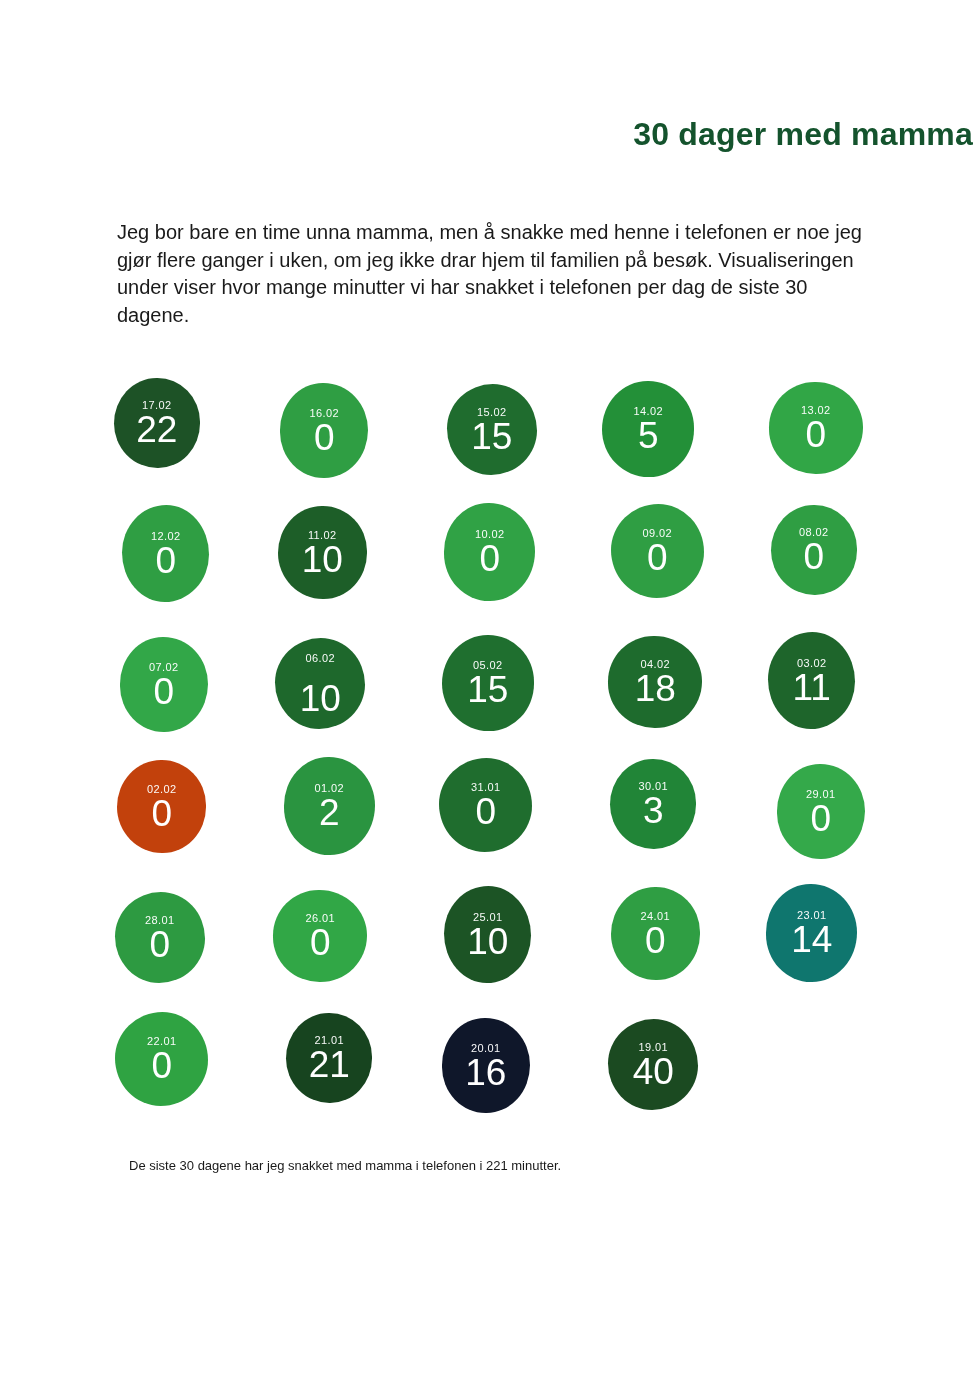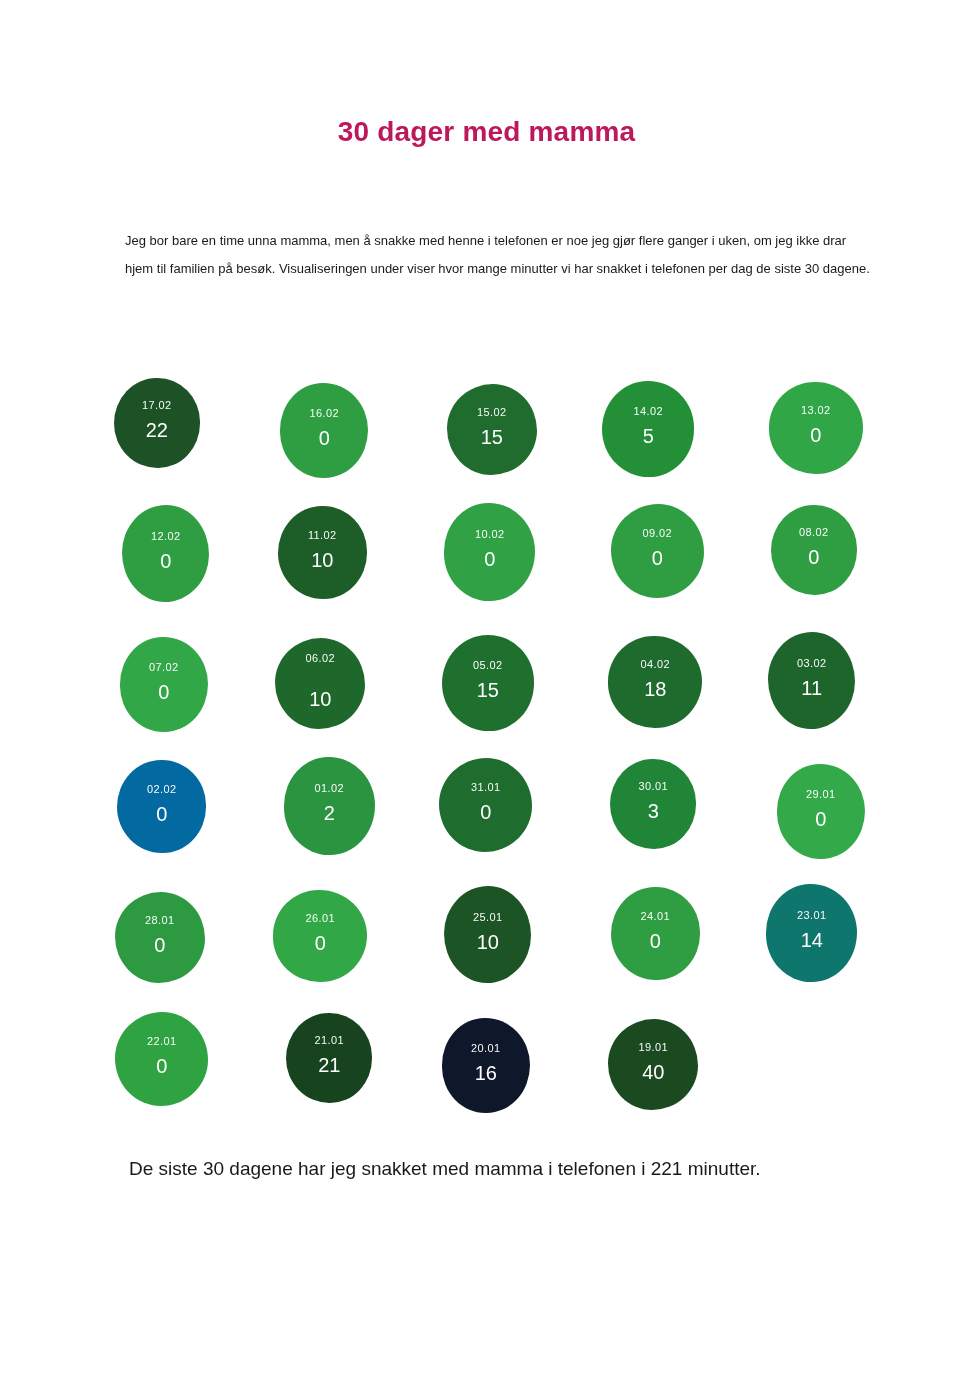--- a/index.html
+++ b/index.html
@@ -14,33 +14,33 @@
     height: 1376px;
     background: #ffffff;
     overflow: hidden;
   }
   .title {
     position: absolute;
     top: 116px;
     left: 0;
     width: 100%;
     margin: 0;
-    text-align: center;
-    font-size: 28px;
+    text-align: right;
+    font-size: 32px;
     font-weight: 700;
     letter-spacing: 0.2px;
-    color: #be185d;
+    color: #14532d;
   }
   .intro {
     position: absolute;
     top: 215px;
     left: 113px;
     width: 748px;
-    margin: 12px;
-    font-size: 13px;
+    margin: 4px;
+    font-size: 20px;
     line-height: 27.5px;
     color: #1a1a1a;
   }
   .grid {
     position: absolute;
     top: 363px;
     left: 80px;
     width: 818px;
     height: 762px;
     display: grid;
@@ -61,31 +61,31 @@
     text-align: center;
     padding-bottom: 2px;
   }
   .day-date {
     font-size: 11px;
     letter-spacing: 0.4px;
     line-height: 14px;
     opacity: 0.97;
   }
   .day-value {
-    font-size: 20px;
+    font-size: 37px;
     font-weight: 400;
     line-height: 32px;
     margin-top: 2px;
   }
   .summary {
     position: absolute;
     top: 1158px;
     left: 129px;
     margin: 0;
-    font-size: 19px;
+    font-size: 13px;
     color: #1a1a1a;
   }
 </style>
 </head>
 <body>
 
 <div class="page">
   <h1 class="title">30 dager med mamma</h1>
   <p class="intro">Jeg bor bare en time unna mamma, men å snakke med henne i telefonen er noe jeg gjør flere ganger i uken, om jeg ikke drar hjem til familien på besøk. Visualiseringen under viser hvor mange minutter vi har snakket i telefonen per dag de siste 30 dagene.</p>
   <div class="grid">
@@ -173,21 +173,21 @@
           <div class="day-value">18</div>
         </div>
       </div>
       <div class="cell">
         <div class="day-circle" style="width: 87px; height: 95px; transform: translate(-4px, 0px); border-radius: 51% 49% / 49% 51%; background: rgb(30, 101, 43);">
           <div class="day-date">03.02</div>
           <div class="day-value">11</div>
         </div>
       </div>
       <div class="cell">
-        <div class="day-circle" style="width: 89px; height: 91px; transform: translate(0px, -1px); border-radius: 50% 50% 49% 51% / 51% 49% 50% 50%; background: #0369a1; justify-content: center;">
+        <div class="day-circle" style="width: 89px; height: 91px; transform: translate(0px, -1px); border-radius: 50% 50% 49% 51% / 51% 49% 50% 50%; background: #c2410c; justify-content: center;">
           <div class="day-date">02.02</div>
           <div class="day-value">0</div>
         </div>
       </div>
       <div class="cell">
         <div class="day-circle" style="width: 91px; height: 96px; transform: translate(4px, -2px); border-radius: 49% 51% 50% 50% / 50% 50% 51% 49%; background: rgb(42, 148, 64);">
           <div class="day-date">01.02</div>
           <div class="day-value">2</div>
         </div>
       </div>

